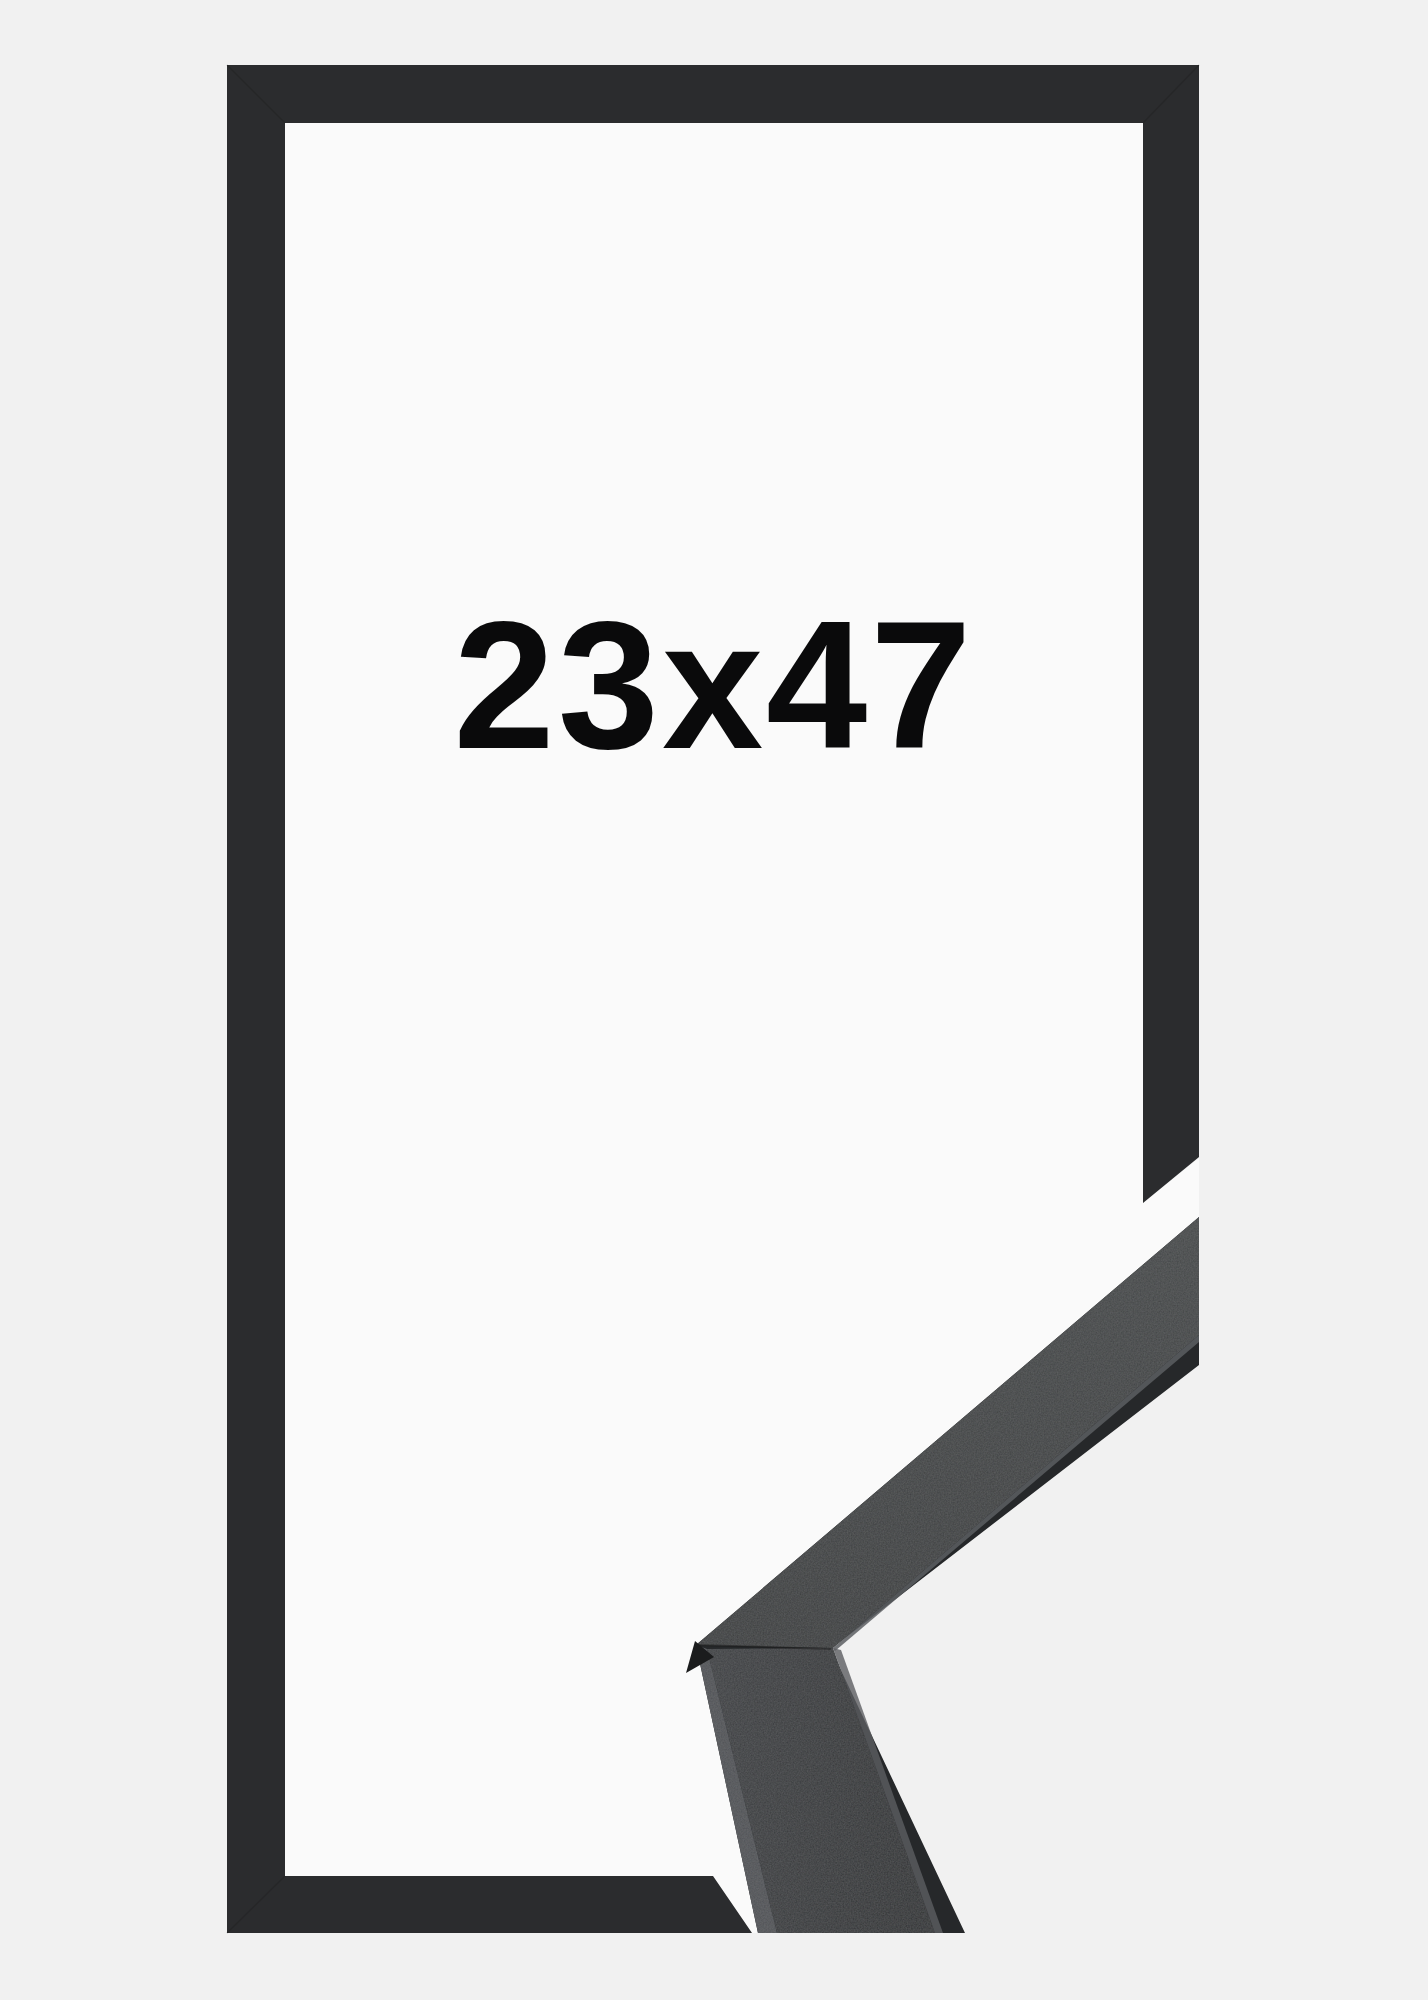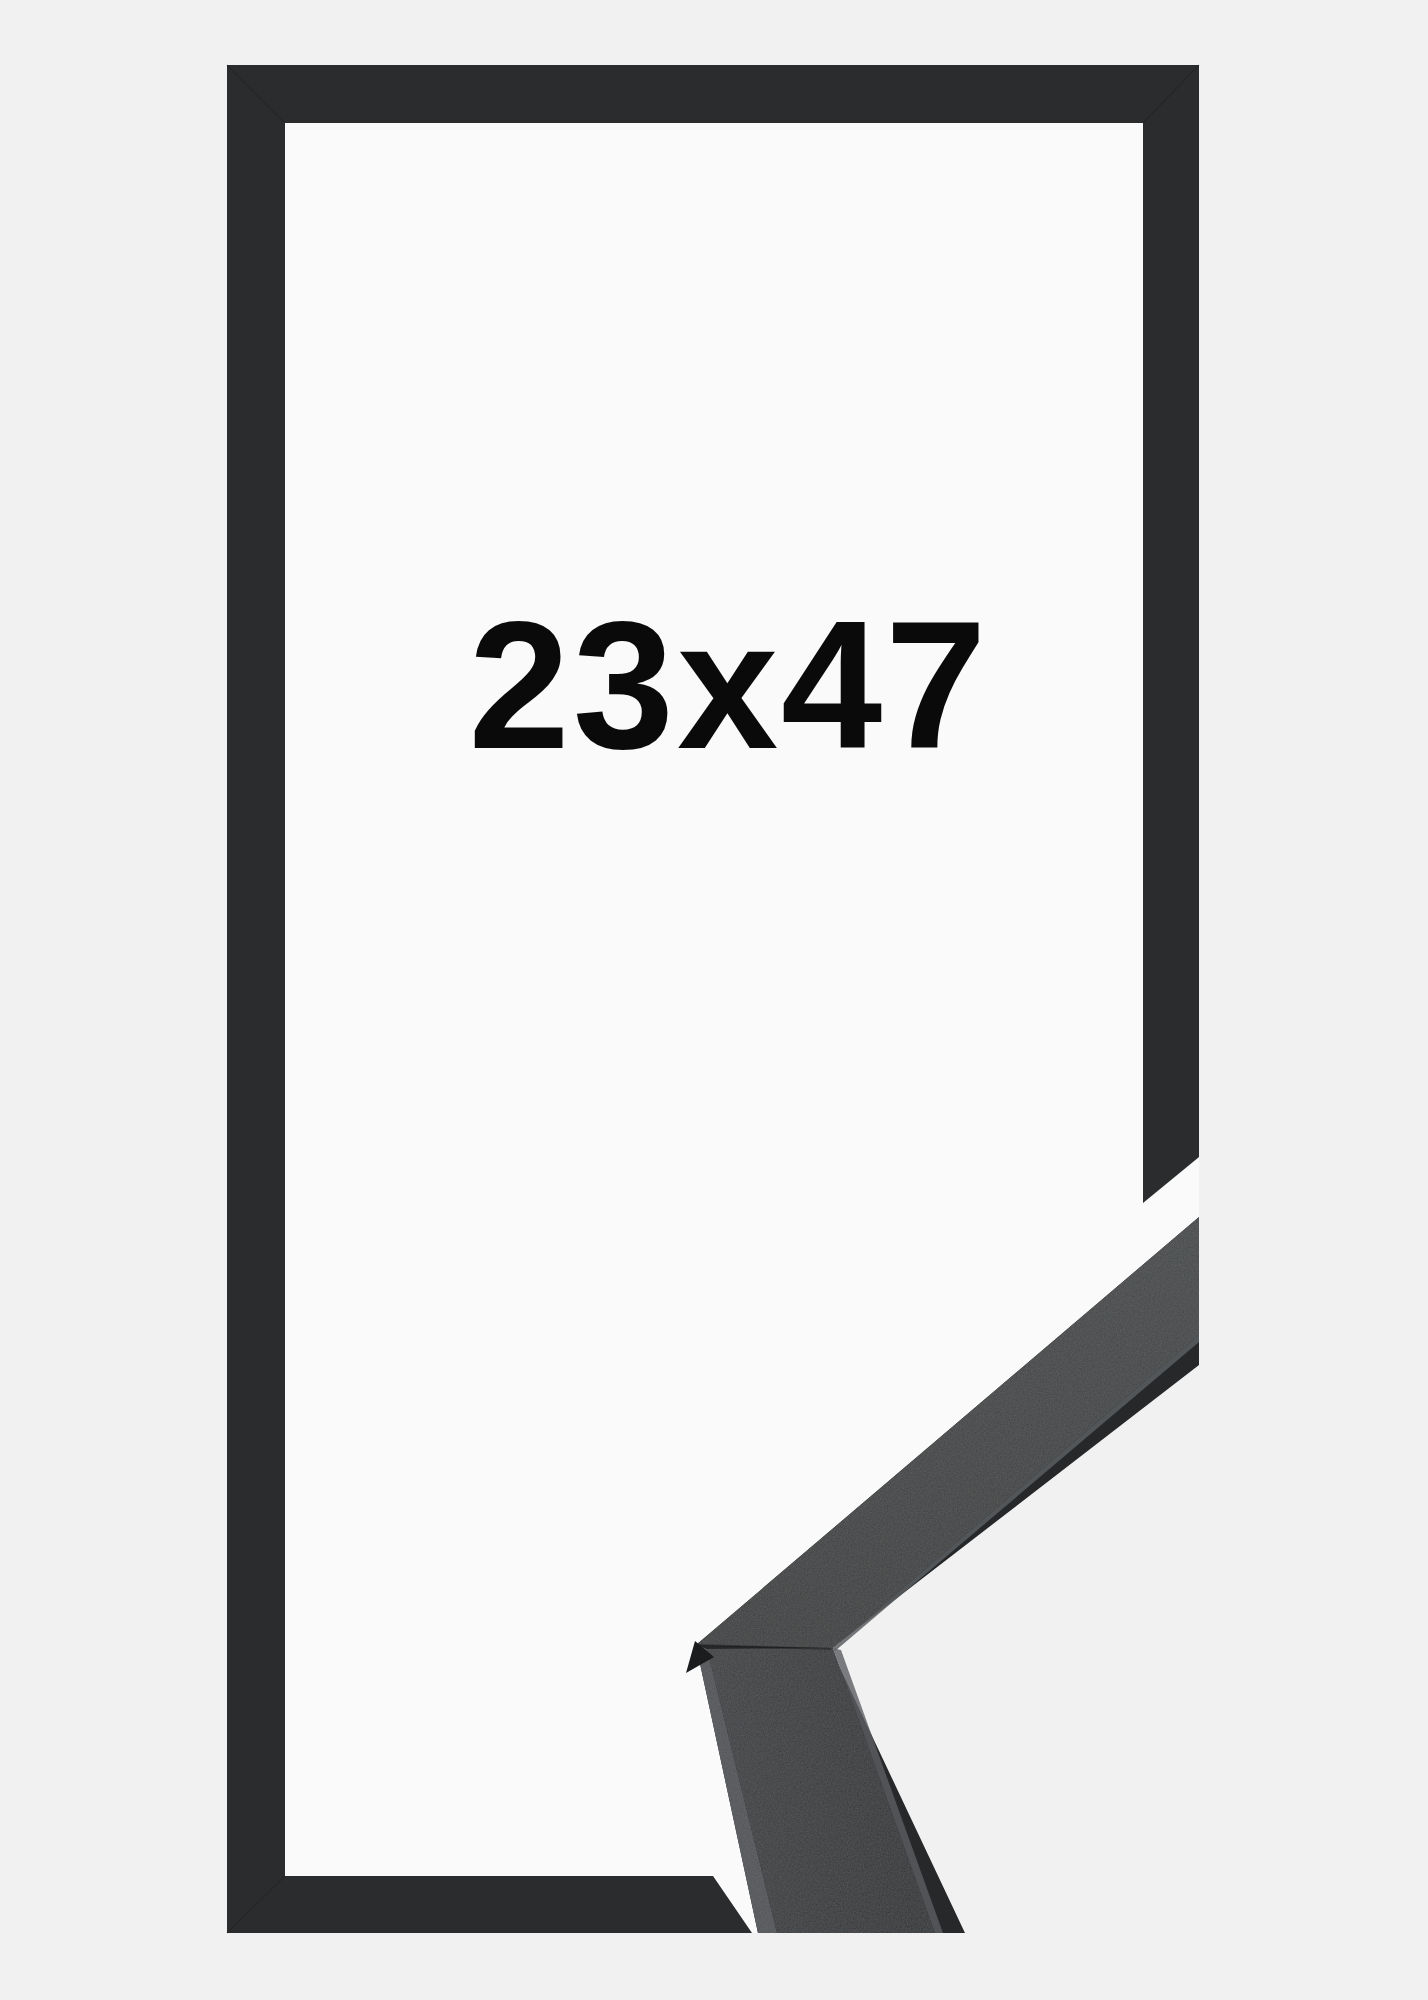--- a/index.html
+++ b/index.html
@@ -30,21 +30,20 @@
     width: 858px;
     height: 180px;
     text-align: center;
     font-size: 182px;
     font-weight: 700;
     line-height: 1;
     letter-spacing: 3px;
     color: #0A0A0B;
     user-select: none;
     white-space: nowrap;
-    padding-left: 15px;
   }
 </style>
 </head>
 <body>
 
 <div class="stage">
 
   <svg width="1428" height="2000" viewBox="0 0 1428 2000">
     <defs>
       <linearGradient id="gFaceU" x1="0" y1="0" x2="0.2" y2="1">

